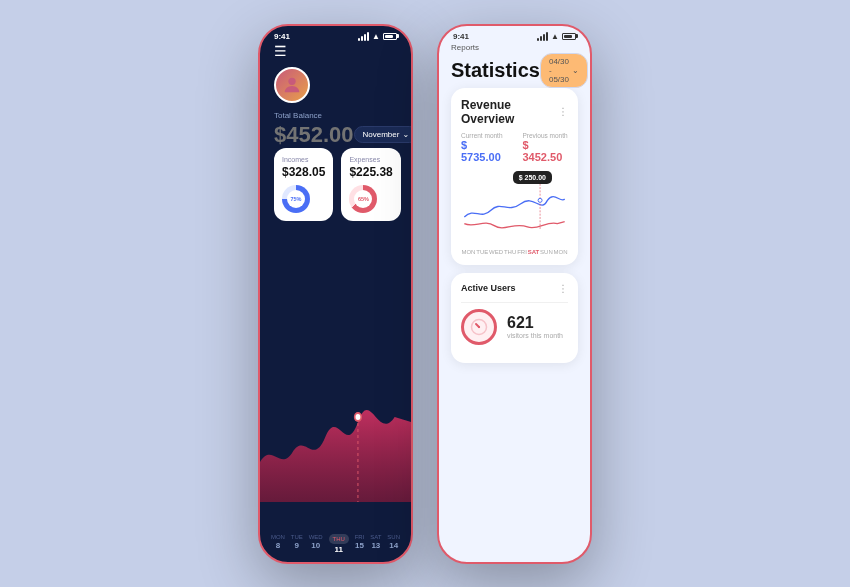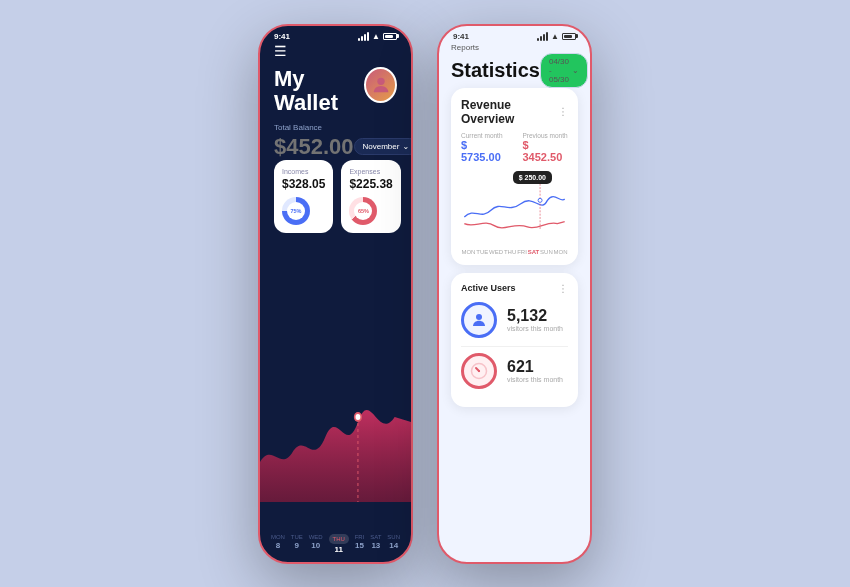--- a/index.html
+++ b/index.html
@@ -198,21 +198,21 @@
     
     .right-phone-content { padding: 0 12px; }
     .reports-label { font-size: 8px; color: #555; margin-bottom: 1px; }
     .stats-header {
       display: flex;
       justify-content: space-between;
       align-items: center;
     }
     .stats-title { font-size: 20px; font-weight: 800; color: #111; }
     .date-pill {
-      background: #22c55e;
+      background: #fdba74;
       border: 1px solid #d0d8f0;
       border-radius: 12px;
       padding: 3px 8px;
       font-size: 8px;
       color: #555;
       display: flex; align-items: center; gap: 3px;
     }
 
     
     .rev-card {
@@ -327,21 +327,20 @@
             <div class="battery-fill"></div>
           </div>
       </div>
     </div>
 
     <div class="left-phone-content">
 
       <div class="hamburger">☰</div>
 
       <div class="wallet-header">
-        <div class="wallet-title">My Wallet</div>
         <div class="avatar">
           <svg width="22" height="22" viewBox="0 0 24 24" fill="#c85a7a">
               <circle cx="12" cy="8" r="4"></circle>
               <path d="M4 20c0-4 3.6-7 8-7s8 3 8 7"></path>
             </svg>
         </div>
       </div>
 
       <div class="balance-section">
         <div class="balance-label">Total Balance</div>
@@ -496,32 +495,20 @@
           <span class="chart-day">MON</span>
         </div>
       </div>
 
       <div class="users-card">
         <div class="users-card-header">
           <div class="users-card-title">Active Users</div>
           <div class="dots-icon">⋮</div>
         </div>
 
-        <div class="user-stat-row">
-          <div class="user-stat-icon icon-blue-ring">
-            <svg width="18" height="18" viewBox="0 0 24 24" fill="#4a6ef5">
-              <circle cx="12" cy="8" r="4"></circle>
-              <path d="M4 20c0-4 3.6-7 8-7s8 3 8 7"></path>
-            </svg>
-          </div>
-          <div class="user-stat-info">
-            <div class="user-stat-num">5,132</div>
-            <div class="user-stat-label">visitors this month</div>
-          </div>
-        </div>
 
         <div class="user-divider"></div>
 
         <div class="user-stat-row">
           <div class="user-stat-icon icon-red-ring">
             <svg width="18" height="18" viewBox="0 0 24 24" fill="none" stroke="#e05a6a" stroke-width="2">
               <path d="M12 22c5.52 0 10-4.48 10-10S17.52 2 12 2 2 6.48 2 12s4.48 10 10 10z" stroke-opacity="0.3"></path>
               <path d="M12 12 L8 8" stroke-width="2.5" stroke-linecap="round"></path>
               <circle cx="12" cy="12" r="1.5" fill="#e05a6a" stroke="none"></circle>
             </svg>

